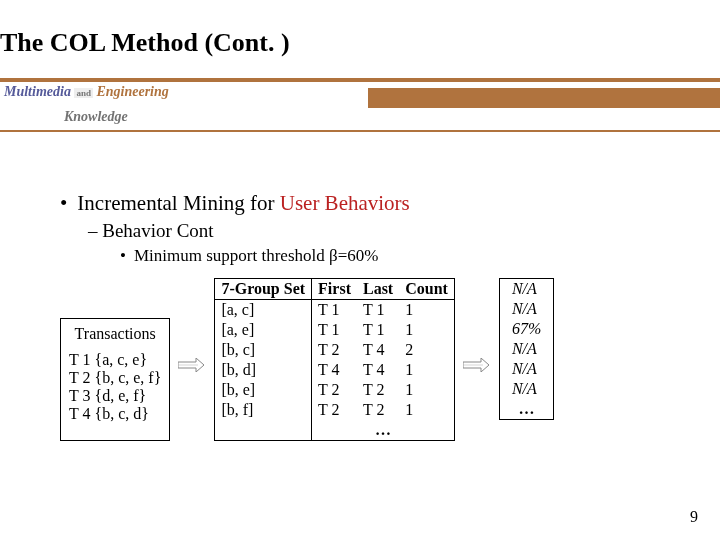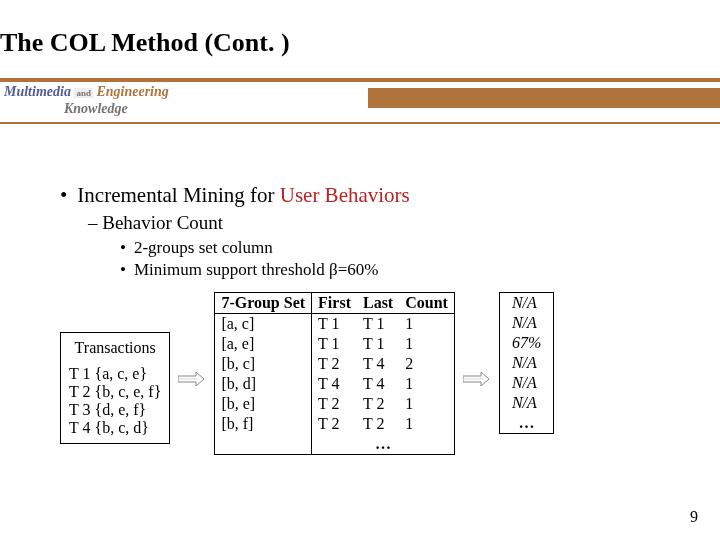--- a/index.html
+++ b/index.html
@@ -23,21 +23,21 @@
   }
   .banner .bar-top { height: 4px; background: #b0733e; }
   .banner .bar-mid-wrap { display: flex; align-items: stretch; }
   .banner .logo {
     width: 360px;
     padding: 2px 4px;
     font-size: 14px;
     color: #666;
     display: flex;
     flex-direction: column;
-    gap: 0;
+    gap: 8px;
     line-height: 1.2;
   }
   .banner .logo .line1 { color:#555a9a; font-style: italic; font-weight: bold; font-size: 14px;}
   .banner .logo .line1 .and { font-size: 9px; font-style: normal; background:#eee; padding:0 2px; color:#777;}
   .banner .logo .line1 .eng { color:#b0733e; }
   .banner .logo .line2 { color:#737373; font-style: italic; font-weight: bold; font-size: 14px; padding-left: 60px;}
   .banner .bar-right { flex:1; background:#b0733e; height: 20px; margin-top:6px;}
   .banner .bar-bottom { height: 2px; background:#b0733e; margin-top:2px;}
   .content {
     padding: 8px 40px 0 60px;
@@ -61,21 +61,21 @@
   }
   .bullet3 .dot { margin-right: 8px; }
   .lower {
     display: flex;
     align-items: flex-start;
     padding: 10px 20px 0 60px;
     gap: 8px;
   }
   .trans-box {
     border: 1.5px solid #000;
-    padding: 4px 8px 6px 8px;
+    padding: 4px 8px 17px 8px;
     font-size: 16px;
     margin-top: 40px;
   }
   .trans-box .th { text-align:center; font-weight: normal; padding: 2px 4px 8px 4px;}
   .trans-box .row { white-space: nowrap; }
   .arrow-col {
     margin-top: 80px;
     width: 28px;
   }
   .arrow {
@@ -146,24 +146,21 @@
     <div class="bar-right"></div>
   </div>
   <div class="bar-bottom"></div>
 </div>
 
 <div class="content">
   <div class="bullet1">
     <span class="dot">•</span><span>Incremental Mining for </span><span class="red">User Behaviors</span>
   </div>
   <div class="bullet2">
-    – <span>Behavior Count</span>
-  </div>
-  <div class="bullet3">
-    <span class="dot">•</span><span>2-groups set column</span>
+    – <span>Behavior Cont</span>
   </div>
   <div class="bullet3">
     <span class="dot">•</span><span>Minimum support threshold β=60%</span>
   </div>
 </div>
 
 <div class="lower">
 
   <div class="trans-box">
     <div class="th">Transactions</div>

